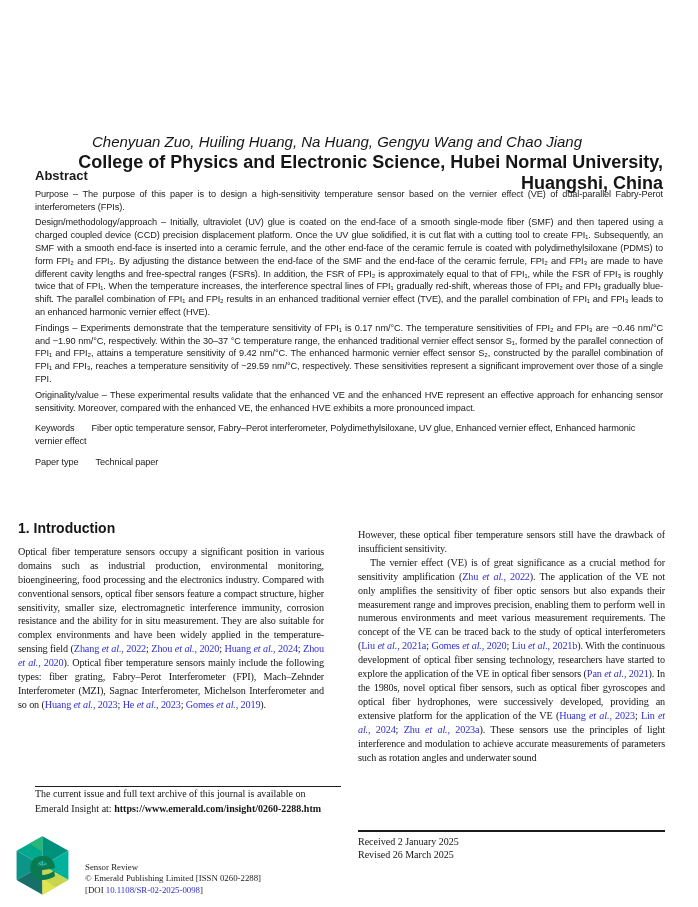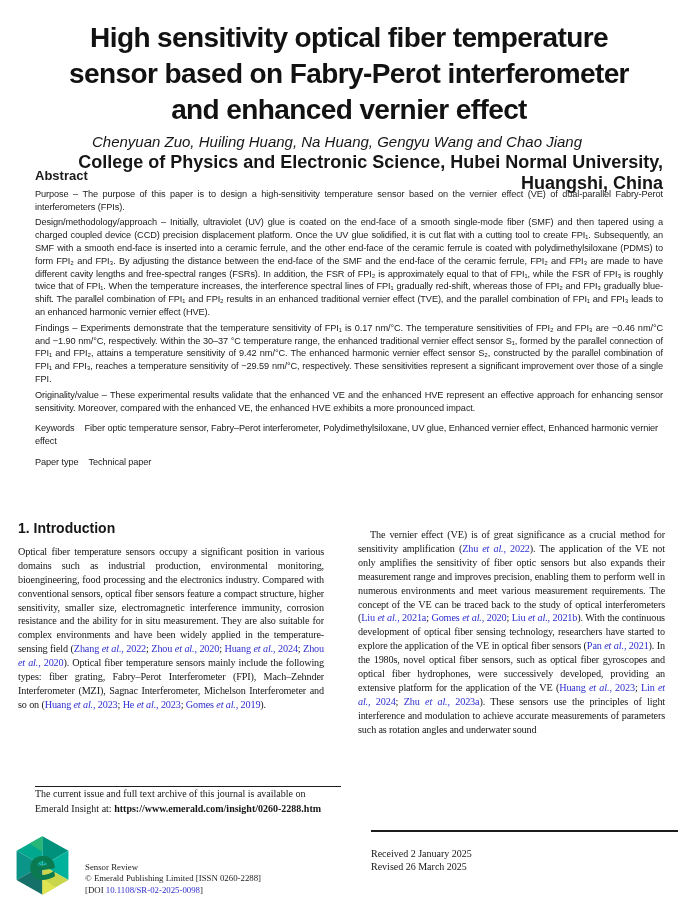--- a/index.html
+++ b/index.html
@@ -25,21 +25,21 @@
   .abstract {
     position:absolute; top:170px; left:35px; width:628px;
     font-family:"Liberation Sans","DejaVu Sans",sans-serif;
     font-size:9.2px; line-height:12.8px; letter-spacing:-0.1px; color:#1b1b1b;
   }
   .abstract h2 { font-size:13px; margin:0 0 5px 0; letter-spacing:0; }
   .abstract p { margin:0 0 3px 0; text-align:justify; }
   .abstract p.kw { margin-top:8px; text-align:left; }
   .abstract p.ptype { margin-top:8px; text-align:left; }
   .lbl { font-weight:400; }
-  .kw .lbl, .ptype .lbl { padding-right:10px; }
+  .kw .lbl, .ptype .lbl { padding-right:17px; }
   
   .col-left {
     position:absolute; top:522px; left:18px; width:306px; height:262px; overflow:hidden;
     font-family:"Liberation Serif","DejaVu Serif",serif;
     font-size:10.2px; line-height:13.9px; letter-spacing:-0.15px;
   }
   .col-left h3 {
     font-family:"Liberation Sans","DejaVu Sans",sans-serif;
     font-size:14px; margin:0 0 9px 0; letter-spacing:0;
   }
@@ -63,54 +63,50 @@
     position:absolute; top:835px; left:14px; display:flex; align-items:flex-end;
   }
   .logo-svg { width:57px; height:62px; display:block; }
   .imprint {
     margin-left:14px; padding-bottom:1px;
     font-family:"Liberation Serif","DejaVu Serif",serif; font-size:8.8px; line-height:11.5px; color:#222;
   }
   .doi-link { color:var(--link-blue,#2e2ecf); }
   
   .dates {
-    position:absolute; top:830px; left:371px; width:307px;
-    border-top:2px solid #1c1c1c; padding-top:15px;
+    position:absolute; top:830px; left:358px; width:307px;
+    border-top:2px solid #1c1c1c; padding-top:3px;
     font-family:"Liberation Serif","DejaVu Serif",serif; font-size:10px; line-height:13px;
   }
 </style>
 </head>
 <body>
 
 <div class="page">
 
-  <div class="title">
-      <div>High sensitivity optical fiber temperature</div>
-      <div>sensor based on Fabry-Perot interferometer</div>
-      <div>and enhanced vernier effect</div>
-    </div>
   <div class="authors">Chenyuan Zuo, Huiling Huang, Na Huang, Gengyu Wang and Chao Jiang</div>
   <div class="affiliation">College of Physics and Electronic Science, Hubei Normal University, Huangshi, China</div>
 
   <div class="abstract">
     <h2>Abstract</h2>
     <p><b class="lbl">Purpose</b><span> – The purpose of this paper is to design a high-sensitivity temperature sensor based on the vernier effect (VE) of dual-parallel Fabry-Perot interferometers (FPIs).</span></p>
     <p><b class="lbl">Design/methodology/approach</b><span> – Initially, ultraviolet (UV) glue is coated on the end-face of a smooth single-mode fiber (SMF) and then tapered using a charged coupled device (CCD) precision displacement platform. Once the UV glue solidified, it is cut flat with a cutting tool to create FPI₁. Subsequently, an SMF with a smooth end-face is inserted into a ceramic ferrule, and the other end-face of the ceramic ferrule is coated with polydimethylsiloxane (PDMS) to form FPI₂ and FPI₃. By adjusting the distance between the end-face of the SMF and the end-face of the ceramic ferrule, FPI₂ and FPI₃ are made to have different cavity lengths and free-spectral ranges (FSRs). In addition, the FSR of FPI₂ is approximately equal to that of FPI₁, while the FSR of FPI₃ is roughly twice that of FPI₁. When the temperature increases, the interference spectral lines of FPI₁ gradually red-shift, whereas those of FPI₂ and FPI₃ gradually blue-shift. The parallel combination of FPI₁ and FPI₂ results in an enhanced traditional vernier effect (TVE), and the parallel combination of FPI₁ and FPI₃ leads to an enhanced harmonic vernier effect (HVE).</span></p>
     <p><b class="lbl">Findings</b><span> – Experiments demonstrate that the temperature sensitivity of FPI₁ is 0.17 nm/°C. The temperature sensitivities of FPI₂ and FPI₃ are −0.46 nm/°C and −1.90 nm/°C, respectively. Within the 30–37 °C temperature range, the enhanced traditional vernier effect sensor S₁, formed by the parallel connection of FPI₁ and FPI₂, attains a temperature sensitivity of 9.42 nm/°C. The enhanced harmonic vernier effect sensor S₂, constructed by the parallel combination of FPI₁ and FPI₃, reaches a temperature sensitivity of −29.59 nm/°C, respectively. These sensitivities represent a significant improvement over those of a single FPI.</span></p>
     <p><b class="lbl">Originality/value</b><span> – These experimental results validate that the enhanced VE and the enhanced HVE represent an effective approach for enhancing sensor sensitivity. Moreover, compared with the enhanced VE, the enhanced HVE exhibits a more pronounced impact.</span></p>
     <p class="kw"><b class="lbl">Keywords</b><span>Fiber optic temperature sensor, Fabry–Perot interferometer, Polydimethylsiloxane, UV glue, Enhanced vernier effect, Enhanced harmonic vernier effect</span></p>
     <p class="ptype"><b class="lbl">Paper type</b><span>Technical paper</span></p>
   </div>
 
   <div class="col-left">
     <h3>1. Introduction</h3>
     <p class="bodypara">Optical fiber temperature sensors occupy a significant position in various domains such as industrial production, environmental monitoring, bioengineering, food processing and the electronics industry. Compared with conventional sensors, optical fiber sensors feature a compact structure, higher sensitivity, smaller size, electromagnetic interference immunity, corrosion resistance and the ability for in situ measurement. They are also suitable for complex environments and have been widely applied in the temperature-sensing field (<span class="cite">Zhang <i>et al.</i>, 2022</span>; <span class="cite">Zhou <i>et al.</i>, 2020</span>; <span class="cite">Huang <i>et al.</i>, 2024</span>; <span class="cite">Zhou <i>et al.</i>, 2020</span>). Optical fiber temperature sensors mainly include the following types: fiber grating, Fabry–Perot Interferometer (FPI), Mach–Zehnder Interferometer (MZI), Sagnac Interferometer, Michelson Interferometer and so on (<span class="cite">Huang <i>et al.</i>, 2023</span>; <span class="cite">He <i>et al.</i>, 2023</span>; <span class="cite">Gomes <i>et al.</i>, 2019</span>).</p>
   </div>
 
   <div class="col-right">
+    <p class="bodypara">However, these optical fiber temperature sensors still have the drawback of insufficient sensitivity.</p>
     <p class="bodypara indent">The vernier effect (VE) is of great significance as a crucial method for sensitivity amplification (<span class="cite">Zhu <i>et al.</i>, 2022</span>). The application of the VE not only amplifies the sensitivity of fiber optic sensors but also expands their measurement range and improves precision, enabling them to perform well in numerous environments and meet various measurement requirements. The concept of the VE can be traced back to the study of optical interferometers (<span class="cite">Liu <i>et al.</i>, 2021a</span>; <span class="cite">Gomes <i>et al.</i>, 2020</span>; <span class="cite">Liu <i>et al.</i>, 2021b</span>). With the continuous development of optical fiber sensing technology, researchers have started to explore the application of the VE in optical fiber sensors (<span class="cite">Pan <i>et al.</i>, 2021</span>). In the 1980s, novel optical fiber sensors, such as optical fiber gyroscopes and optical fiber hydrophones, were successively developed, providing an extensive platform for the application of the VE (<span class="cite">Huang <i>et al.</i>, 2023</span>; <span class="cite">Lin <i>et al.</i>, 2024</span>; <span class="cite">Zhu <i>et al.</i>, 2023a</span>). These sensors use the principles of light interference and modulation to achieve accurate measurements of parameters such as rotation angles and underwater sound</p>
   </div>
 
   <div class="note-left"><span>The current issue and full text archive of this journal is available on Emerald Insight at: </span><b>https://www.emerald.com/insight/0260-2288.htm</b></div>
 
   <div class="logo-row">
     <svg class="logo-svg" viewBox="0 0 100 110" xmlns="http://www.w3.org/2000/svg">
       <polygon points="50,2 4,28 50,54" fill="#00A98E"></polygon>
       <polygon points="50,2 96,28 50,54" fill="#00917C"></polygon>
       <polygon points="4,28 4,80 50,54" fill="#0B9488"></polygon>

